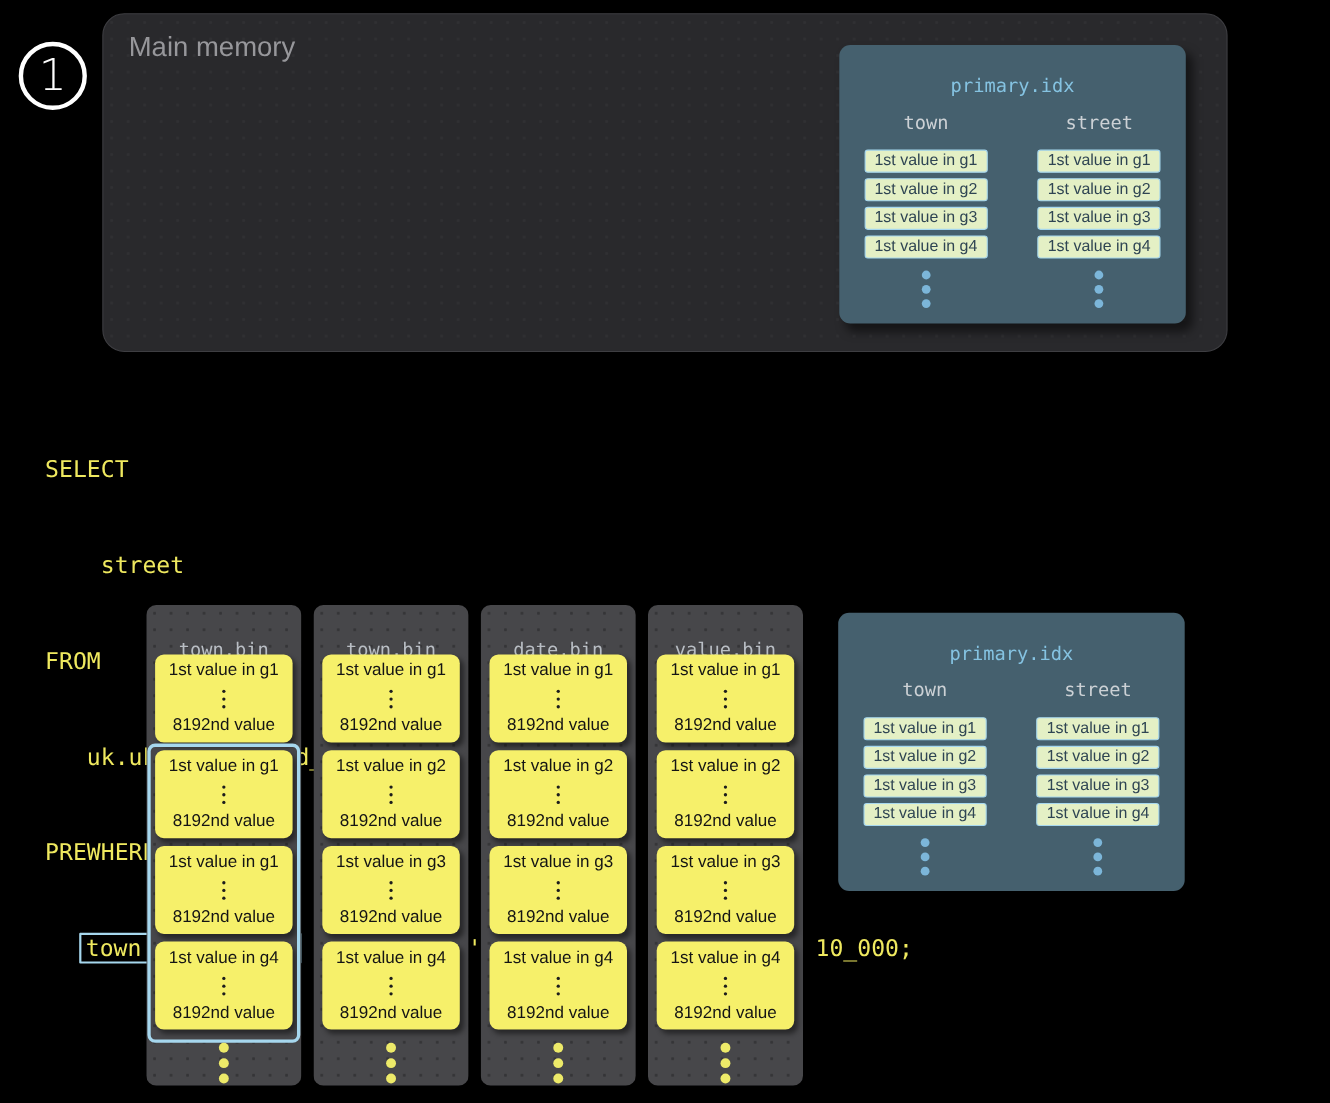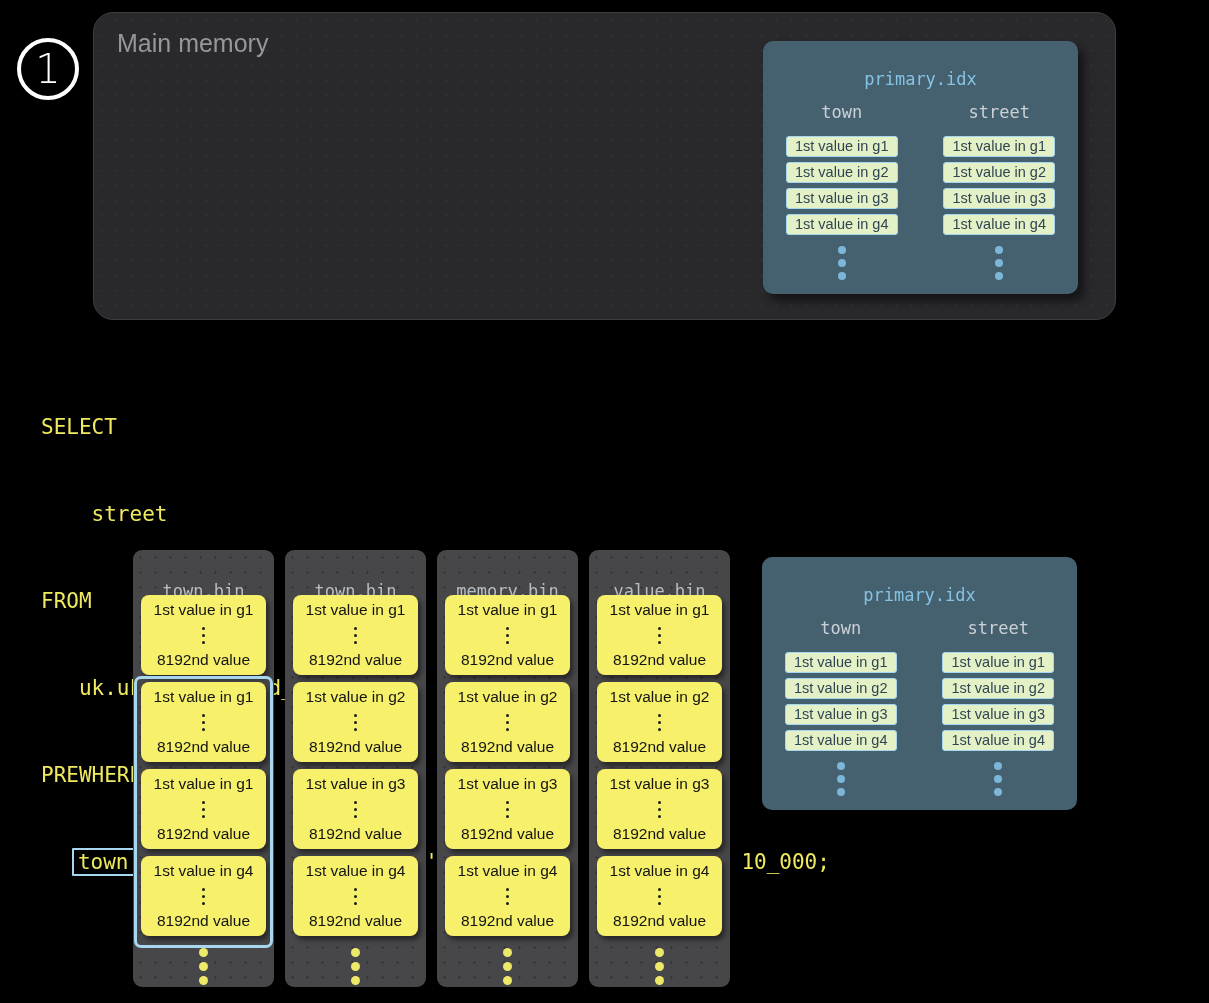--- a/index.html
+++ b/index.html
@@ -219,21 +219,21 @@
       <span>8192nd value</span>
     </div>
     <div class="ydots">
         <i></i>
         <i></i>
         <i></i>
       </div>
   </div>
 
   <div class="bin bin-price">
-    <div class="bin-title">memory.bin</div>
+    <div class="bin-title">date.bin</div>
     <div class="granule gpos1">
       <span>1st value in g1</span>
       <span class="gdots">
           <i></i>
           <i></i>
           <i></i>
         </span>
       <span>8192nd value</span>
     </div>
     <div class="granule gpos2">

